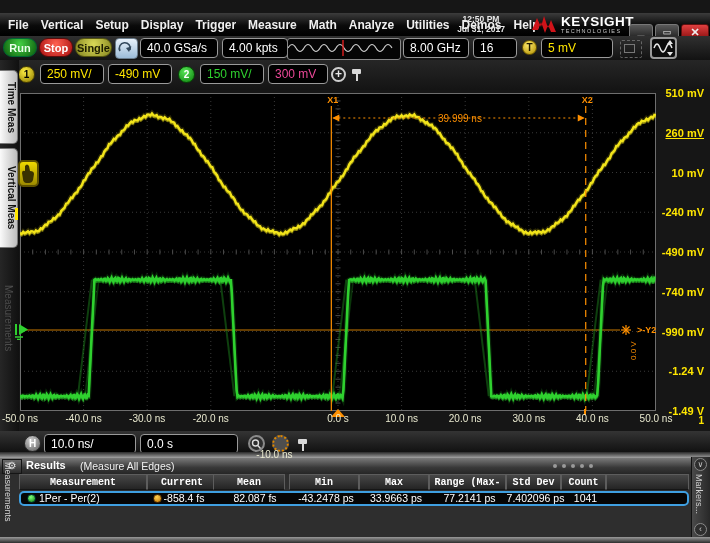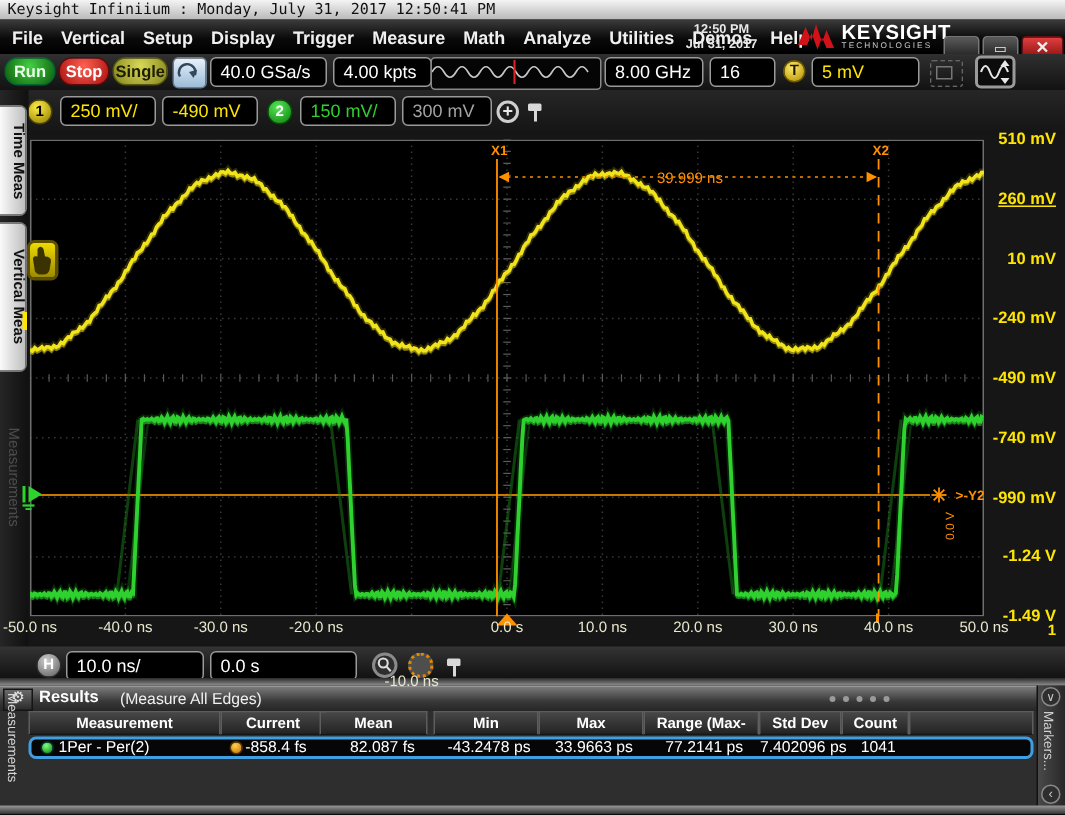--- a/index.html
+++ b/index.html
@@ -101,23 +101,20 @@
   .vtabdark{position:absolute;left:2px;top:17px;writing-mode:vertical-rl;color:#cfcfcf;font-size:9px;}
   .measbottom{position:absolute;left:3px;top:462px;writing-mode:vertical-rl;color:#d8d8d8;font-size:9px;}
   .bottomstrip{position:absolute;left:0;top:537px;width:710px;height:6px;background:linear-gradient(#9a9a9a,#2c2c2c);}
   .sep457{position:absolute;left:0;top:452px;width:710px;height:5px;background:linear-gradient(#2a2a2a,#8f8f8f);}
 </style>
 </head>
 <body>
 
 <div class="screen">
 
-  <div class="titlebar">
-    <span>Keysight Infiniium : Monday, July 31, 2017 12:50:41 PM</span>
-  </div>
 
   <div class="menubar">
     <div class="menuitems" id="menu-items">
         <span class="menu-item">File</span>
         <span class="menu-item">Vertical</span>
         <span class="menu-item">Setup</span>
         <span class="menu-item">Display</span>
         <span class="menu-item">Trigger</span>
         <span class="menu-item">Measure</span>
         <span class="menu-item">Math</span>
@@ -177,21 +174,21 @@
       </svg>
     </div>
   </div>
 
   <div class="chanbar">
     <div class="badge ch1badge">1</div>
     <div class="field" style="left:40px;top:4px;width:64px;color:#ffe600;">250 mV/</div>
     <div class="field" style="left:108px;top:4px;width:64px;color:#ffe600;">-490 mV</div>
     <div class="badge ch2badge">2</div>
     <div class="field" style="left:200px;top:4px;width:64px;color:#2fd12f;">150 mV/</div>
-    <div class="field" style="left:268px;top:4px;width:60px;color:#a3a3a3;">300 mV</div>
+    <div class="field" style="left:268px;top:4px;width:60px;color:#ec4899;">300 mV</div>
     <div class="badge addbadge">+</div>
     <div class="pin" style="left:352px;top:9px;"></div>
   </div>
 
   <div class="leftstrip">
     <div class="vtab" style="top:10px;height:74px;">Time Meas</div>
     <div class="vtab" style="top:88px;height:100px;">Vertical Meas</div>
     <div style="position:absolute;left:15px;top:148px;width:3px;height:12px;background:#ffe600;"></div>
     <div class="vwatermark" style="top:225px;">Measurements</div>
   </div>
@@ -371,21 +368,21 @@
   <div class="pin" style="left:298px;top:439px;"></div>
   <div class="sep457"></div>
 
   <div class="results">
     <div class="reshead">
       <div class="gearbox">⚙</div>
       <div class="restitle">Results</div>
       <div class="ressub">(Measure All Edges)</div>
       <div class="dragdots"></div>
     </div>
-    <div id="res-cols" style="position: absolute; left: 19px; top: 0px; width: 671px; height: 33px;">
+    <div id="res-cols" style="position: absolute; left: 19px; top: 0px; width: 671px; height: 33px; font-family: Liberation Mono, monospace;">
         <div class="thcell" style="left: 0px; width: 128px;">Measurement</div>
         <div class="thcell" style="left: 128px; width: 70px;">Current</div>
         <div class="thcell" style="left: 194px; width: 72px;">Mean</div>
         <div class="thcell" style="left: 270px; width: 70px;">Min</div>
         <div class="thcell" style="left: 340px; width: 70px;">Max</div>
         <div class="thcell" style="left: 410px; width: 77px;">Range (Max-Min)</div>
         <div class="thcell" style="left: 487px; width: 55px;">Std Dev</div>
         <div class="thcell" style="left: 542px; width: 45px;">Count</div>
         <div class="thcell" style="left: 587px; width: 83px;"></div>
       </div>

